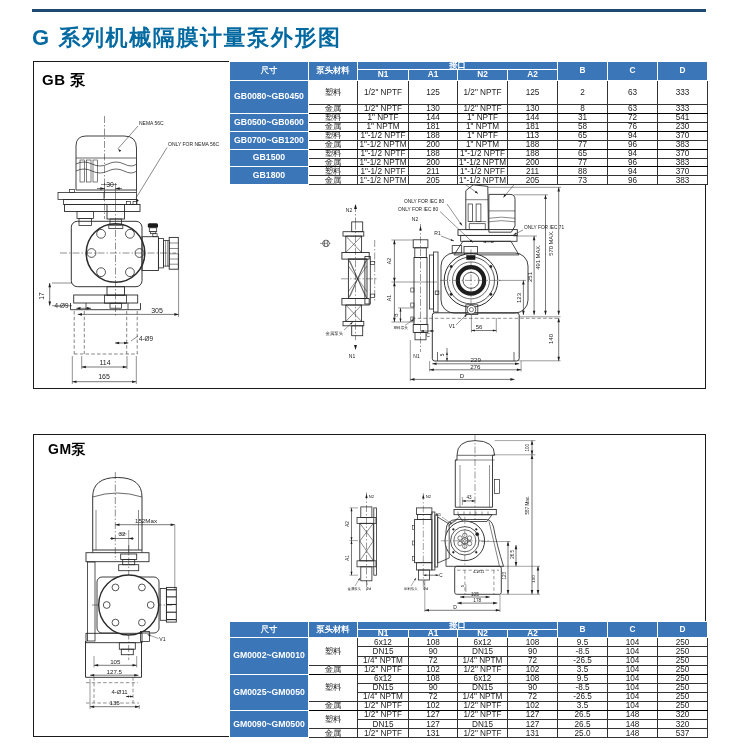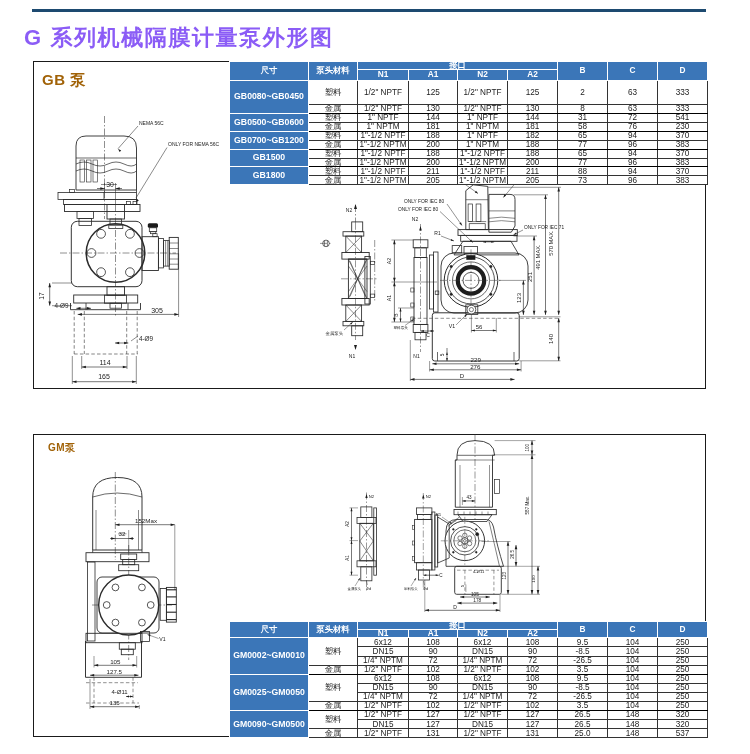--- a/index.html
+++ b/index.html
@@ -1,33 +1,33 @@
 <!DOCTYPE html>
 <html><head><meta charset="utf-8"><title>G</title><style>
 html,body{margin:0;padding:0;background:#fff}
 body{width:750px;height:754px;position:relative;font-family:"Liberation Sans",sans-serif;overflow:hidden}
 .abs{position:absolute}
 .rule{left:32px;top:9px;width:674px;height:2.6px;background:#1d4a70}
-.title{left:24px;top:23px;font-size:22px;font-weight:bold;color:#8b5cf6;letter-spacing:1.6px;white-space:nowrap}
+.title{left:32px;top:23px;font-size:22px;font-weight:bold;color:#0369a1;letter-spacing:1.6px;white-space:nowrap}
 .panel{border:1.3px solid #1a1a1a}
-.plabel{font-size:17px;font-weight:bold;color:#a16207;letter-spacing:0.5px}
+.plabel{font-size:17px;font-weight:bold;color:#000000;letter-spacing:0.5px}
 table.spec{position:absolute;border-collapse:collapse;table-layout:fixed;border:1.6px solid #000}
 table.spec td{padding:0;text-align:center;vertical-align:middle;overflow:hidden;white-space:nowrap;line-height:7.4px}
 td.bh{background:#3b76b8;color:#fff;font-weight:bold;font-size:8.3px;line-height:0.9;border:1px solid #fff}
 td.bl{background:#3b76b8;color:#fff;font-weight:bold;font-size:8.7px;border:1px solid #fff}
 td.mat,td.d{border:0.8px solid #333;color:#1c1c1c;font-size:8.2px;line-height:0.9;background:#fff}
 td.mat{font-size:8.4px}
 tr.gend td{border-bottom:1.4px solid #000}
 </style></head><body>
 <div class="abs rule"></div>
 <div class="abs title">G 系列机械隔膜计量泵外形图</div>
 <div class="abs panel" style="left:33px;top:61px;width:671px;height:326px"></div>
 <div class="abs panel" style="left:33px;top:434px;width:671px;height:301px"></div>
 <div class="abs plabel" style="left:42px;top:71px;font-size:15px">GB 泵</div>
-<div class="abs plabel" style="left:48px;top:441px;font-size:10px">GM泵</div>
+<div class="abs plabel" style="left:48px;top:441px;font-size:14px">GM泵</div>
 <svg class="abs" style="left:33px;top:61px" width="673" height="328" viewBox="33 61 673 328">
     <line x1="104.5" y1="116" x2="104.5" y2="219" stroke="#333" stroke-width="0.55" stroke-dasharray="7 2 1.5 2"></line>
     <line x1="115.5" y1="205" x2="115.5" y2="316" stroke="#333" stroke-width="0.55" stroke-dasharray="7 2 1.5 2"></line>
     <line x1="60" y1="253" x2="176" y2="253" stroke="#333" stroke-width="0.55" stroke-dasharray="7 2 1.5 2"></line>
     <path d="M76 190 L76 146 Q76 136 86 136 L124 136 Q136.5 136 136.5 148 L136.5 190 Z" fill="none" stroke="#2b2b2b" stroke-width="0.9"></path>
     <line x1="76" y1="158" x2="136.5" y2="158" stroke="#2b2b2b" stroke-width="0.7"></line>
     <path d="M76 164 Q84 160 92 164 T108 164 T124 164 T136.5 164" fill="none" stroke="#2b2b2b" stroke-width="0.7"></path>
     <path d="M76 171 Q84 167 92 171 T108 171 T124 171 T136.5 171" fill="none" stroke="#2b2b2b" stroke-width="0.7"></path>
     <rect x="80" y="160" width="4.5" height="22" fill="none" stroke="#2b2b2b" stroke-width="0.6"></rect>
     <rect x="86.5" y="160" width="4.5" height="22" fill="none" stroke="#2b2b2b" stroke-width="0.6"></rect>
@@ -604,21 +604,21 @@
         <td class="d">58</td>
         <td class="d">76</td>
         <td class="d">230</td>
       </tr>
       <tr style="height:8.92px">
         <td rowspan="2" class="bl">GB0700~GB1200</td>
         <td rowspan="1" class="mat">塑料</td>
         <td class="d">1"-1/2 NPTF</td>
         <td class="d">188</td>
         <td class="d">1" NPTF</td>
-        <td class="d">182</td>
+        <td class="d">113</td>
         <td class="d">65</td>
         <td class="d">94</td>
         <td class="d">370</td>
       </tr>
       <tr style="height:8.92px" class="gend">
         <td rowspan="1" class="mat">金属</td>
         <td class="d">1"-1/2 NPTM</td>
         <td class="d">200</td>
         <td class="d">1" NPTM</td>
         <td class="d">188</td>

